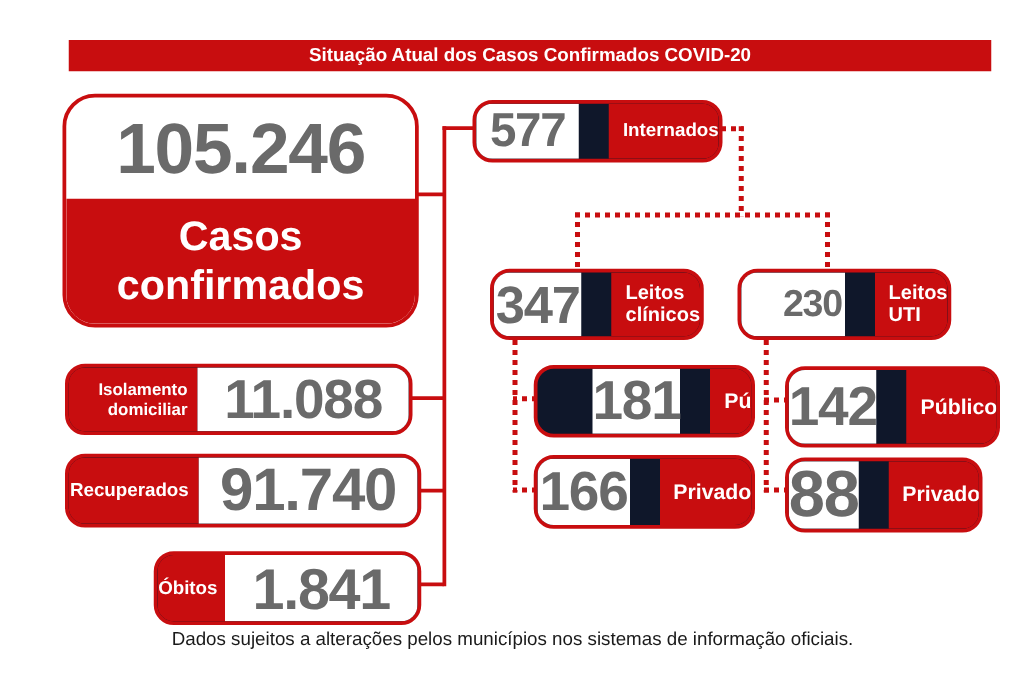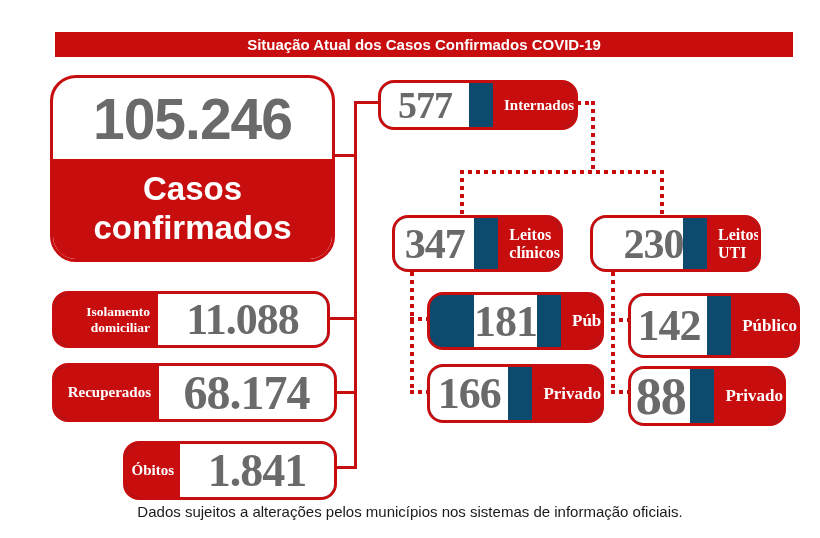--- a/index.html
+++ b/index.html
@@ -11,22 +11,22 @@
   .canvas {
     position:relative; width:820px; height:538px; background:#fff;
     overflow:hidden;
   }
   .banner {
     position:absolute; left:55px; top:32px; width:738px; height:25px;
     background:var(--red); color:#fff; font-weight:bold; font-size:15px;
     display:flex; align-items:center; justify-content:center;
   }
   .stat-box {
-    position:absolute; display:flex; background:#0c4a6e;
-    border:3px solid var(--red); border-radius:16px; overflow:hidden;font-family:Liberation Serif, serif;
+    position:absolute; display:flex; background:#0f172a;
+    border:3px solid var(--red); border-radius:16px; overflow:hidden;
   }
   .stat-num {
     display:flex; align-items:center; justify-content:center;
     color:var(--gray); font-weight:bold; letter-spacing:-1px; background:#fff;
   }
   .lbl-red {
     background:var(--red); color:#fff; font-weight:bold;
     display:flex; align-items:center; flex:1;
   }
   .lbl-right { padding-left:11px; line-height:1.12;margin-left:24px; }
@@ -69,21 +69,21 @@
   
   .b-internados { left:378px; top:80px;  width:200px; height:50px; }
   .b-internados .stat-num { width:88px; font-size:38px; }
   .b-internados .lbl-red  { font-size:15px; }
 
   .b-clinicos { left:392px; top:215px; width:171px; height:57px; }
   .b-clinicos .stat-num { width:88px; font-size:42px; }
   .b-clinicos .lbl-red  { font-size:16px; }
 
   .b-uti { left:590px; top:215px; width:171px; height:57px; }
-  .b-uti .stat-num { width:90px; font-size:42px;padding-left:31px; }
+  .b-uti .stat-num { width:90px; font-size:30px;padding-left:31px; }
   .b-uti .lbl-red  { font-size:16px; }
 
   .b-cpub { left:427px; top:292px; width:177px; height:58px;padding-left:44px; }
   .b-cpub .stat-num { width:96px; font-size:44px; }
   .b-cpub .lbl-red  { font-size:17px; }
 
   .b-cpriv { left:427px; top:364px; width:177px; height:59px; }
   .b-cpriv .stat-num { width:96px; font-size:44px; }
   .b-cpriv .lbl-red  { font-size:17px; }
 
@@ -106,21 +106,21 @@
   .b-obitos { left:123px; top:441px; width:214px; height:59px; }
   .b-obitos .lbl-left { width:54px; font-size:15px; padding-right:6px; }
   .b-obitos .stat-num { font-size:46px; }
 </style>
 </head>
 <body>
 
 <div class="canvas">
 
   <div class="banner">
-    <span>Situação Atual dos Casos Confirmados COVID-19</span>
+    <span>Situação Atual dos Casos Confirmados COVID-20</span>
   </div>
 
   <div class="solid-v" style="left:354px; top:101px; height:368px;"></div>
   <div class="solid-h" style="left:354px; top:101px; width:26px;"></div>
   <div class="solid-h" style="left:333px; top:154px; width:22px;"></div>
   <div class="solid-h" style="left:328px; top:317px; width:27px;"></div>
   <div class="solid-h" style="left:335px; top:391px; width:20px;"></div>
   <div class="solid-h" style="left:335px; top:466px; width:20px;"></div>
 
   <div class="dot-h" style="left:577px; top:101px; width:18px;"></div>
@@ -175,21 +175,21 @@
     <div class="lbl-red lbl-right">Privado</div>
   </div>
 
   <div class="stat-box b-isolamento">
     <div class="lbl-red lbl-left">Isolamento domiciliar</div>
     <div class="stat-num num-flex1">11.088</div>
   </div>
 
   <div class="stat-box b-recuperados">
     <div class="lbl-red lbl-left">Recuperados</div>
-    <div class="stat-num num-flex1">68.174</div>
+    <div class="stat-num num-flex1">91.740</div>
   </div>
 
   <div class="stat-box b-obitos">
     <div class="lbl-red lbl-left">Óbitos</div>
     <div class="stat-num num-flex1">1.841</div>
   </div>
 
   <div class="footer">Dados sujeitos a alterações pelos municípios nos sistemas de informação oficiais.</div>
 
 </div>

